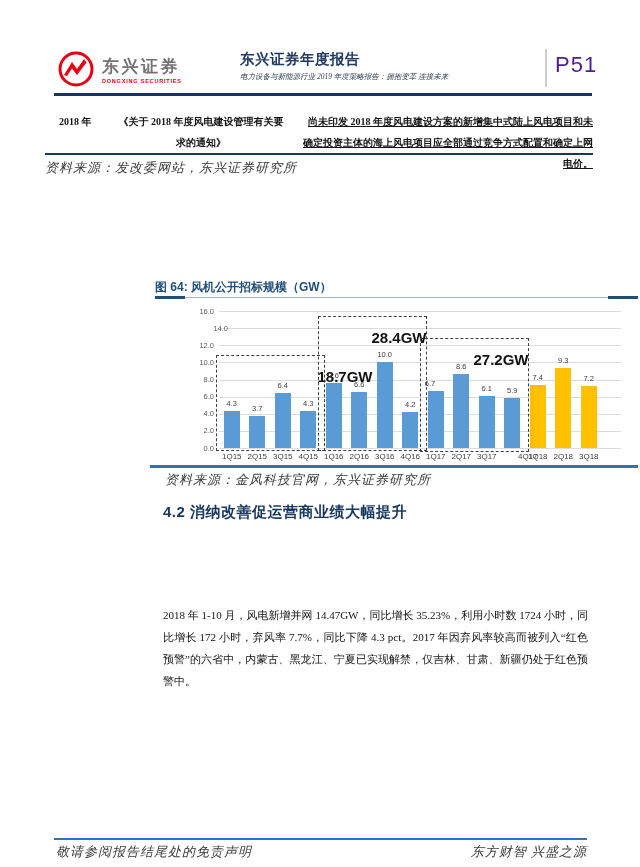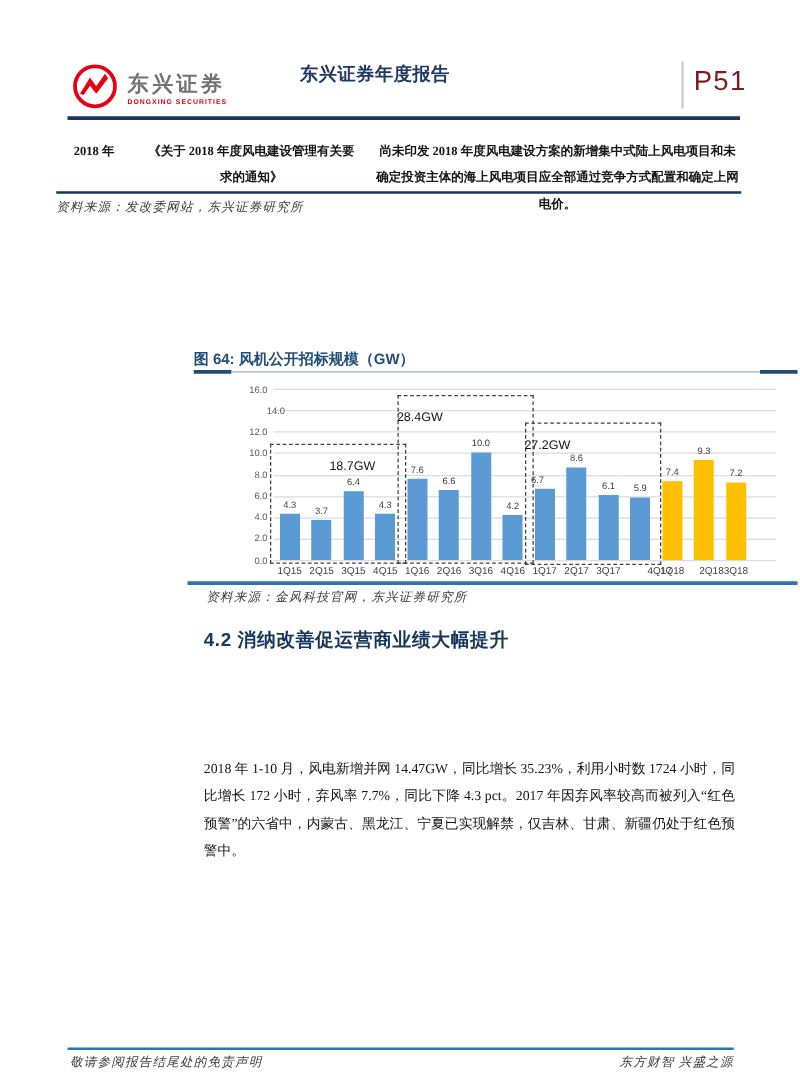--- a/index.html
+++ b/index.html
@@ -8,32 +8,32 @@
 
   
   .logo{position:absolute;left:56px;top:48px;display:flex;align-items:center;gap:6px;}
   .logo-cn{font-size:17px;font-weight:bold;color:#737373;letter-spacing:2.5px;line-height:18px;}
   .logo-en{font-size:5.5px;color:#E60012;letter-spacing:0.8px;font-weight:bold;margin-top:2px;}
   .header-right{position:absolute;top:50px;left:240px;width:295px;}
   .report-title{font-size:14.5px;font-weight:bold;color:#1F3864;letter-spacing:0.5px;}
   .report-subtitle{font-size:7.5px;font-style:italic;color:#30404f;margin-top:3px;
                    font-family:"Liberation Serif",serif;}
   .vdivider{position:absolute;left:545px;top:49px;width:2px;height:38px;background:#cfcfcf;}
-  .page-num{position:absolute;left:555px;top:52px;font-size:22px;color:#7f1d1d;letter-spacing:1px;}
+  .page-num{position:absolute;left:555px;top:52px;font-size:22px;color:#4c1d95;letter-spacing:1px;}
   .header-rule{position:absolute;left:54px;top:93px;width:538px;height:2.5px;background:#17375E;}
 
   
   .policy-row{position:absolute;left:45px;top:111px;width:548px;display:flex;
               font-weight:bold;font-size:10px;line-height:21px;color:#141414;
               font-family:"Liberation Serif","DejaVu Serif",serif;}
   .policy-year{width:72px;padding-left:14px;box-sizing:border-box;white-space:nowrap;}
   .policy-doc{width:168px;text-align:center;}
-  .policy-desc{flex:1;text-align:center;padding-left:14px;}
+  .policy-desc{flex:1;text-align:right;padding-left:14px;text-decoration:underline;}
   .table-rule{position:absolute;left:45px;top:153px;width:548px;height:2px;background:#17375E;}
-  .source{font-style:italic;font-size:10px;color:#3a3a3a;letter-spacing:1px;
+  .source{font-style:italic;font-size:13px;color:#3a3a3a;letter-spacing:1px;
           font-family:"Liberation Serif","DejaVu Serif",serif;}
   .table-source{position:absolute;left:45px;top:159px;}
 
   
   .body-para{position:absolute;left:163px;width:425px;font-size:11px;line-height:22px;
              text-align:justify;color:#141414;
              font-family:"Liberation Serif","DejaVu Serif",serif;}
   .para1{top:178px;}
   .para2{top:529px;}
   .para3{top:593px;}
@@ -49,21 +49,21 @@
   .fig-bottom-rule{position:absolute;left:150px;top:465px;width:488px;height:2.5px;background:#2E74B5;}
   .fig-source{position:absolute;left:165px;top:471px;}
 
   
   .gridline{position:absolute;height:1px;background:#dcdcdc;}
   .ytick{position:absolute;text-align:right;font-size:7.5px;color:#595959;}
   .xtick{position:absolute;text-align:center;font-size:8px;color:#404040;}
   .bar{position:absolute;}
   .bar-value{position:absolute;text-align:center;font-size:7.5px;color:#3c3c3c;}
   .gbox{position:absolute;border:1.5px dashed #404040;box-sizing:border-box;}
-  .gbox-label{position:absolute;text-align:left;font-weight:normal;font-size:10px;color:#111;}
+  .gbox-label{position:absolute;text-align:right;font-weight:bold;font-size:15px;color:#111;}
 
   
   .footer-rule{position:absolute;left:54px;top:838px;width:533px;height:2px;background:#2E74B5;}
   .footer-left{position:absolute;left:56px;top:843px;}
   .footer-right{position:absolute;right:53px;top:843px;}
 </style>
 </head>
 <body>
 
 <div class="page">
@@ -76,20 +76,21 @@
       </svg>
     </span>
     <span>
       <div class="logo-cn">东兴证券</div>
       <div class="logo-en">DONGXING SECURITIES</div>
     </span>
   </div>
 
   <div class="header-right">
     <div class="report-title">东兴证券年度报告</div>
+    <div class="report-subtitle">电力设备与新能源行业 2019 年度策略报告：拥抱变革 连接未来</div>
   </div>
   <div class="vdivider"></div>
   <div class="page-num">P51</div>
   <div class="header-rule"></div>
 
   <div class="policy-row">
     <div class="policy-year">2018 年</div>
     <div class="policy-doc">《关于 2018 年度风电建设管理有关要求的通知》</div>
     <div class="policy-desc">尚未印发 2018 年度风电建设方案的新增集中式陆上风电项目和未确定投资主体的海上风电项目应全部通过竞争方式配置和确定上网电价。</div>
   </div>
@@ -160,21 +161,21 @@
       <div class="bar-value" style="left: 321px; top: 83.8px; width: 31.5px;">6.1</div>
       <div class="xtick" style="left: 321px; top: 152px; width: 31.5px;">3Q17</div>
       <div class="bar" style="left: 354.3px; top: 97.5px; width: 16px; height: 50.5px; background: rgb(91, 155, 213);"></div>
       <div class="bar-value" style="left: 346.5px; top: 85.5px; width: 31.5px;">5.9</div>
       <div class="xtick" style="left: 362px; top: 152px; width: 31.5px;">4Q17</div>
       <div class="bar" style="left: 379.8px; top: 84.6px; width: 16px; height: 63.4px; background: rgb(255, 192, 0);"></div>
       <div class="bar-value" style="left: 372px; top: 72.6px; width: 31.5px;">7.4</div>
       <div class="xtick" style="left: 372px; top: 152px; width: 31.5px;">1Q18</div>
       <div class="bar" style="left: 405.3px; top: 68.4px; width: 16px; height: 79.6px; background: rgb(255, 192, 0);"></div>
       <div class="bar-value" style="left: 397.5px; top: 56.4px; width: 31.5px;">9.3</div>
-      <div class="xtick" style="left: 397.5px; top: 152px; width: 31.5px; text-align: right;">2Q18</div>
+      <div class="xtick" style="left: 397.5px; top: 152px; width: 31.5px;">2Q18</div>
       <div class="bar" style="left: 430.8px; top: 86.3px; width: 16px; height: 61.7px; background: rgb(255, 192, 0);"></div>
       <div class="bar-value" style="left: 423px; top: 74.3px; width: 31.5px;">7.2</div>
       <div class="xtick" style="left: 423px; top: 152px; width: 31.5px;">3Q18</div>
     </div>
   <div class="fig-bottom-rule"></div>
   <div class="source fig-source">资料来源：金风科技官网，东兴证券研究所</div>
 
   <h2 class="section-heading" style="margin:0;">4.2 消纳改善促运营商业绩大幅提升</h2>
   <p class="body-para para3">2018 年 1-10 月，风电新增并网 14.47GW，同比增长 35.23%，利用小时数 1724 小时，同比增长 172 小时，弃风率 7.7%，同比下降 4.3 pct。2017 年因弃风率较高而被列入“红色预警”的六省中，内蒙古、黑龙江、宁夏已实现解禁，仅吉林、甘肃、新疆仍处于红色预警中。</p>
 

